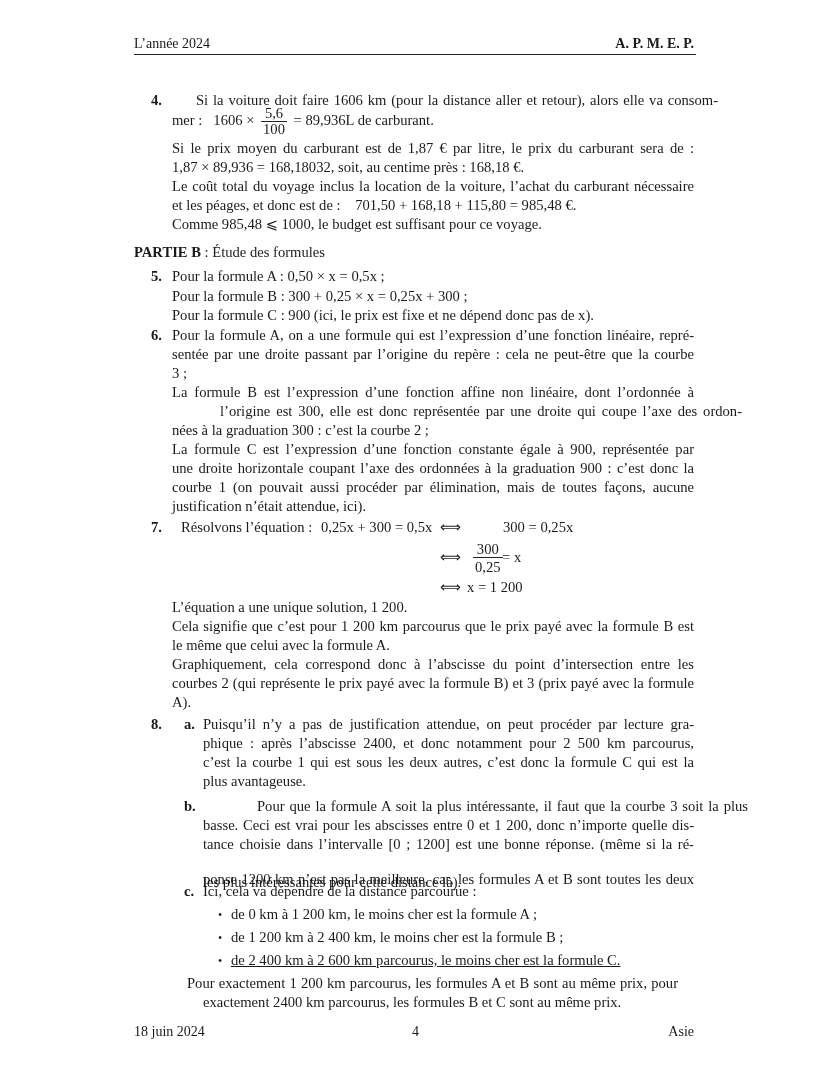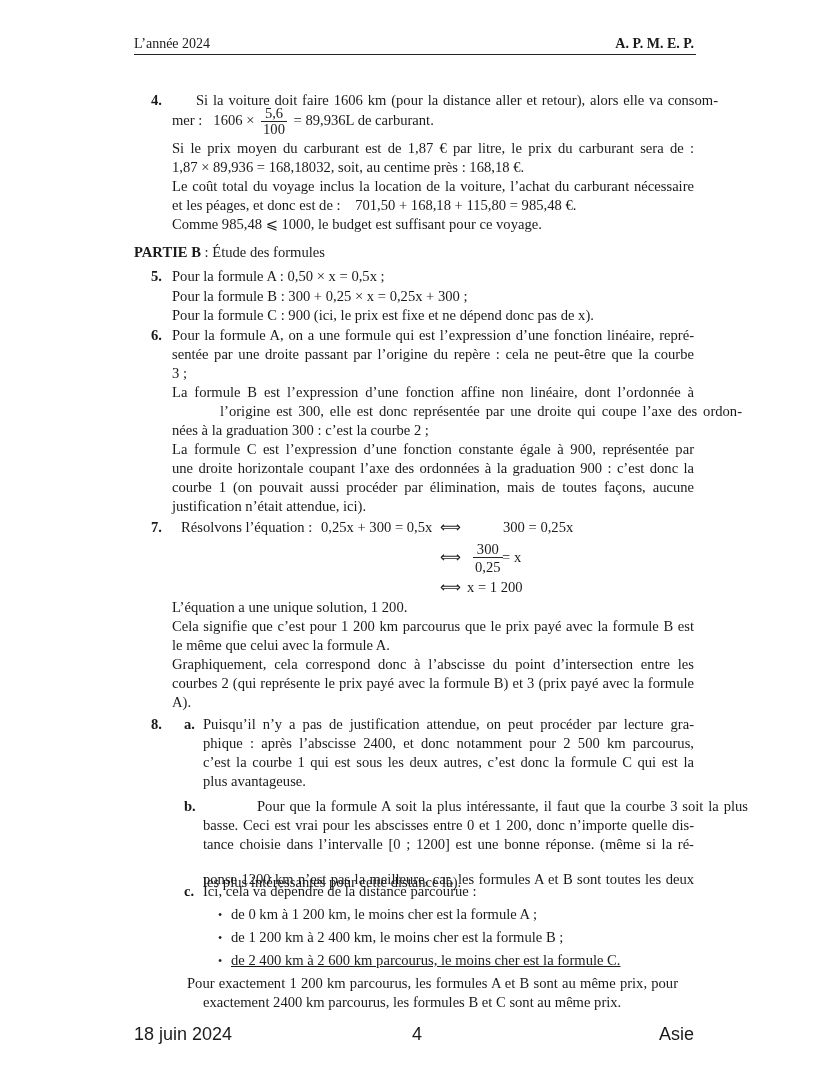--- a/index.html
+++ b/index.html
@@ -9,21 +9,21 @@
     color: #1a1a1a;
   }
   .page { position: absolute; left: 0; top: 0; width: 828px; height: 1071px; }
   .hdr { position: absolute; left: 134px; top: 36px; width: 560px; height: 18px;
          font-family: "Liberation Serif", serif; font-size: 14px; }
   .hdr .l { position: absolute; left: 0; top: 0; }
   .hdr .r { position: absolute; right: 0; top: 0; font-weight: bold; }
   .hdr-rule { position: absolute; left: 134px; top: 54px; width: 562px; height: 0;
               border-top: 1.6px solid #222; }
   .ftr { position: absolute; left: 134px; top: 1024px; width: 560px; height: 18px;
-         font-family: Liberation Sans, sans-serif; font-size: 18px; }
+         font-family: Liberation Serif, serif; font-size: 14px; }
   .ftr .l { position: absolute; left: 0; }
   .ftr .c { position: absolute; left: 278px; }
   .ftr .r { position: absolute; right: 0; }
 
   .body { position: absolute; left: 0; top: 0; width: 828px;
           font-family: "Liberation Serif", serif; font-size: 14.6px; line-height: 19px; }
   .ln { position: absolute; white-space: nowrap; }
   .num { position: absolute; font-weight: bold; }
   .just { text-align: justify; text-align-last: justify; }
   .frac { display: inline-block; vertical-align: middle; text-align: center; margin: 0 3px; line-height: 15px; }

